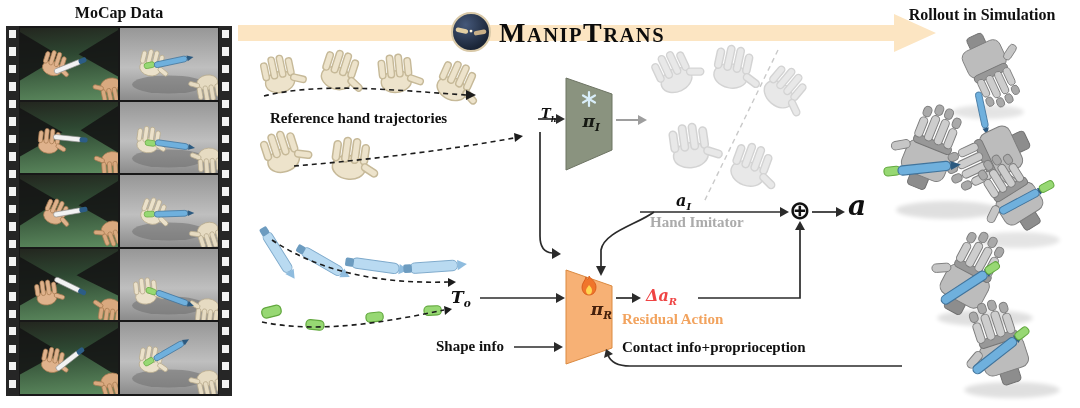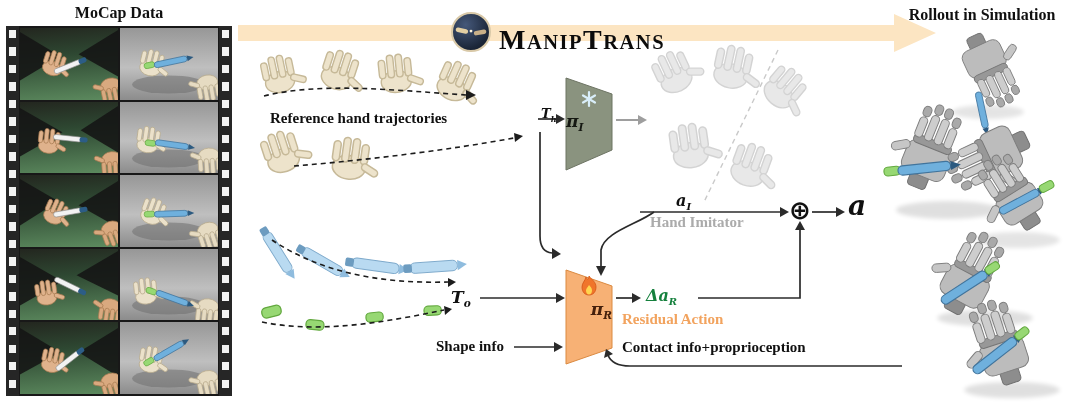--- a/index.html
+++ b/index.html
@@ -23,41 +23,41 @@
   .cell svg{position:absolute;inset:0;width:100%;height:100%;}
   .video{background:linear-gradient(175deg,#23261f 0%,#2e4832 38%,#5d8b5f 100%);}
   .render{background:linear-gradient(180deg,#979797 0%,#bfbfbf 55%,#8c8c8c 100%);}
 
   
   #banner-arrow{position:absolute;left:238px;top:14px;width:698px;height:38px;background:#fce5c2;
      clip-path:polygon(0 11px,656px 11px,656px 0,698px 19px,656px 38px,656px 27px,0 27px);z-index:1;}
   #logo{position:absolute;left:451px;top:12px;width:40px;height:40px;border-radius:50%;box-sizing:border-box;
      background:radial-gradient(circle at 35% 30%,#45587a 0%,#1b2638 70%,#101826 100%);
      border:2px solid #d9c9a8;z-index:3;}
-  #title{position:absolute;left:499px;top:14px;height:38px;line-height:52px;z-index:3;color:#0c0c0c;
+  #title{position:absolute;left:499px;top:14px;height:38px;line-height:38px;z-index:3;color:#0c0c0c;
      font-weight:bold;letter-spacing:1.5px;white-space:nowrap;}
   .ttl-big{font-size:28px;}
   .ttl-sm{font-size:20.5px;}
 
   #art{position:absolute;left:0;top:0;z-index:2;pointer-events:none;}
 
   #mocap-title{left:6px;top:4px;width:226px;text-align:center;font-size:16px;}
   #rollout-title{left:884px;top:6px;width:196px;text-align:center;font-size:16px;}
   #lbl-ref-hand{left:270px;top:110px;}
   #sym-th{left:514px;top:107px;font-size:13px;margin-left:27px;}
-  #sym-pii{left:566px;top:112px;width:34px;text-align:left;font-size:17px;color:#151812;}
+  #sym-pii{left:566px;top:112px;width:34px;text-align:right;font-size:17px;color:#151812;}
   #lbl-imitator{left:650px;top:214px;color:#ababab;}
   #sym-ai{left:676px;top:192px;font-size:16px;}
   #sym-oplus{left:789px;top:197px;font-family:"DejaVu Sans",sans-serif;font-size:26px;line-height:1;color:#111;}
   #sym-a{left:848px;top:190px;font-size:28px;}
   #lbl-ref-obj{left:262px;top:289px;}
   #sym-to{left:451px;top:288px;font-size:17px;}
   #lbl-shape{left:436px;top:338px;}
   #sym-pir{left:566px;top:300px;width:46px;text-align:right;font-size:17px;color:#45200c;}
-  #sym-dar{left:646px;top:287px;font-size:16px;color:#15803d;}
+  #sym-dar{left:646px;top:287px;font-size:16px;color:#ef4444;}
   #lbl-residual{left:622px;top:311px;color:#f2a35e;}
   #lbl-contact{left:622px;top:339px;text-align:right;}
 </style>
 </head>
 <body>
 
 <svg width="0" height="0" style="position:absolute" aria-hidden="true">
   <defs>
     <g id="mesh-hand">
       <ellipse cx="22" cy="30" rx="14" ry="10"></ellipse>

